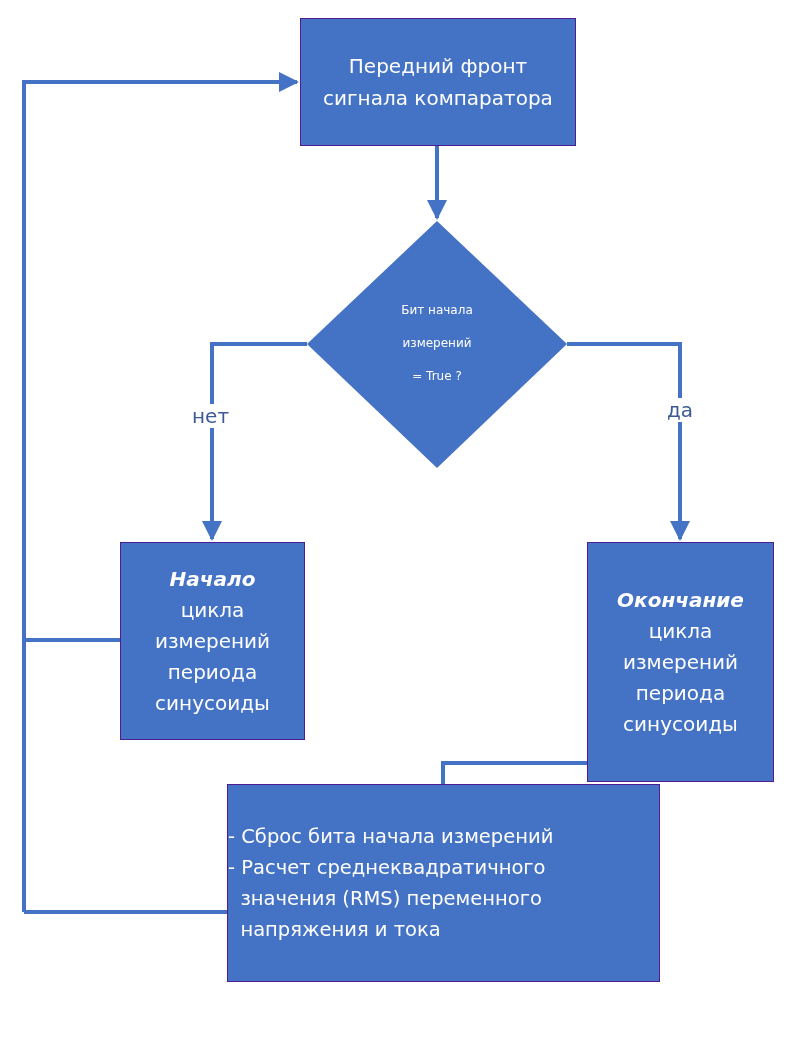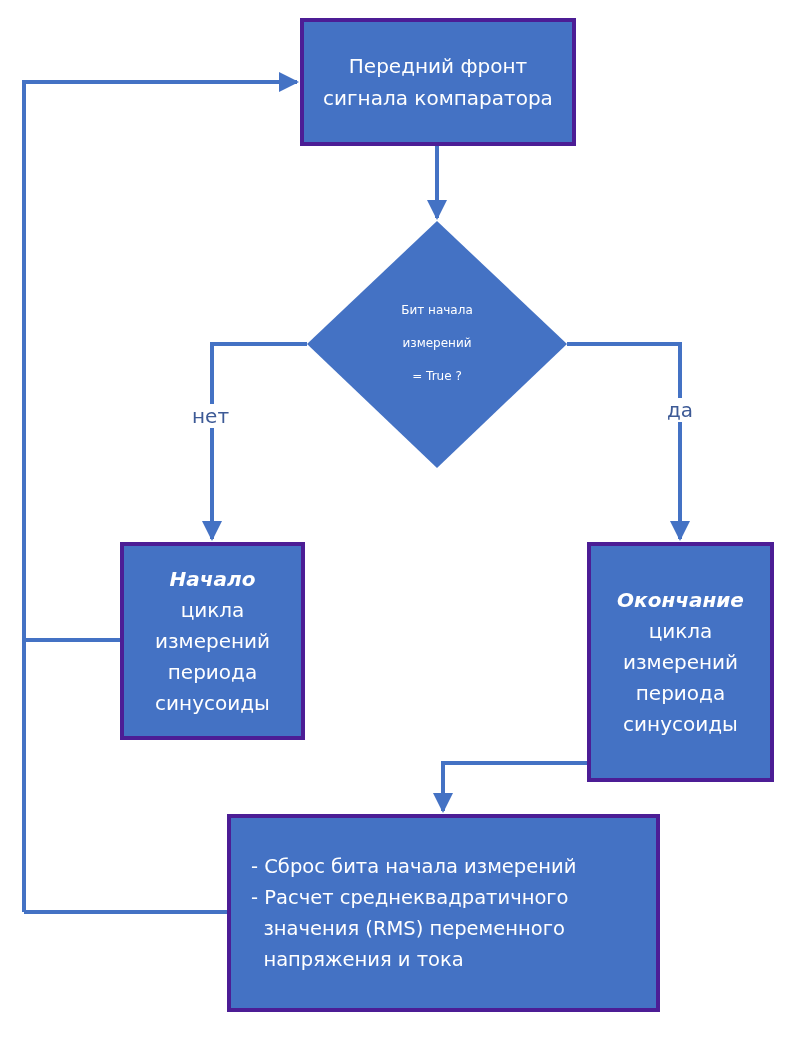--- a/index.html
+++ b/index.html
@@ -1,29 +1,29 @@
 <!DOCTYPE html>
 <html><head>
   <meta charset="utf-8">
   <style>
     html, body { margin: 0; padding: 0; background: #ffffff; }
     body { width: 799px; height: 1043px; position: relative; overflow: hidden;
            font-family: "DejaVu Sans", "Liberation Sans", sans-serif; }
     #connectors { position: absolute; left: 0; top: 0; width: 799px; height: 1043px; }
     .box { position: absolute; background: #4472c4; color: #ffffff;
            display: flex; flex-direction: column; align-items: center; justify-content: center;
-           text-align: center; box-sizing: border-box; border: 4px solid #4c1d95; }
+           text-align: center; box-sizing: border-box; border: 1px solid #4c1d95; }
     .box .line { display: block; line-height: 31px; font-size: 20px; }
     .box .bold { font-weight: bold; font-style: italic; }
     #node-start { left: 300px; top: 18px; width: 276px; height: 128px; }
     #node-start .line { line-height: 32px; font-size: 20px; }
     #node-begin { left: 120px; top: 542px; width: 185px; height: 198px; }
     #node-end { left: 587px; top: 542px; width: 187px; height: 240px; }
-    #node-actions { left: 227px; top: 814px; width: 433px; height: 198px;
-                    align-items: flex-start; padding-left: 20px; }
+    #node-actions { left: 227px; top: 784px; width: 433px; height: 198px;
+                    align-items: flex-start; padding-left: 0; }
     #node-actions .line { text-align: left; white-space: pre; font-size: 19.5px; line-height: 31px; }
     #decision-text { position: absolute; left: 340px; top: 294px; width: 194px;
                      text-align: center; color: #ffffff; font-size: 12px; }
     #decision-text .line { display: block; line-height: 33px; }
     .edge-label { position: absolute; color: #3d5a96; font-size: 20px; background: #ffffff; padding: 0 2px; }
     #label-no { left: 190px; top: 404px; }
     #label-yes { left: 665px; top: 398px; }
   </style>
 </head>
 <body>

